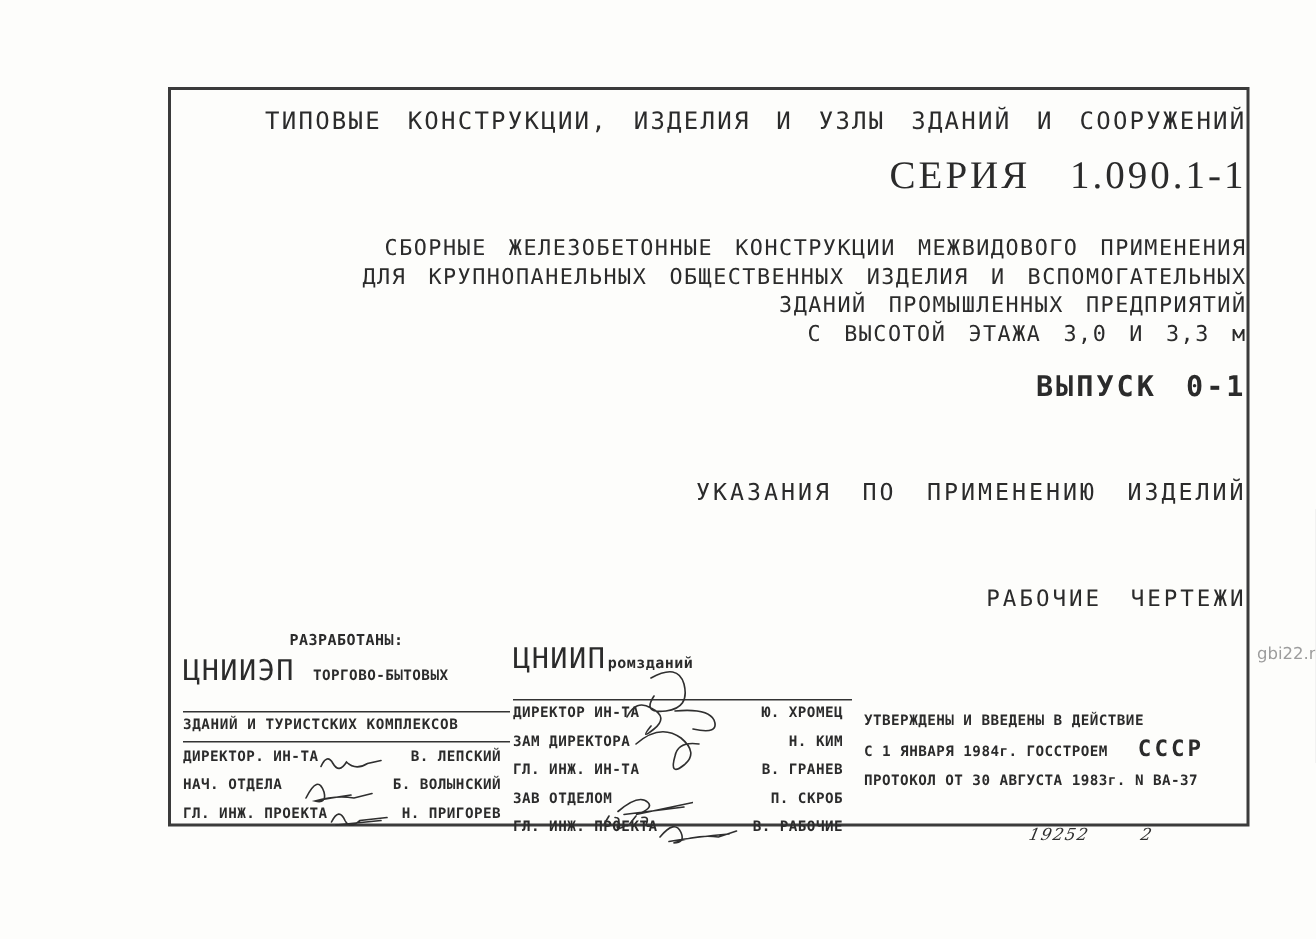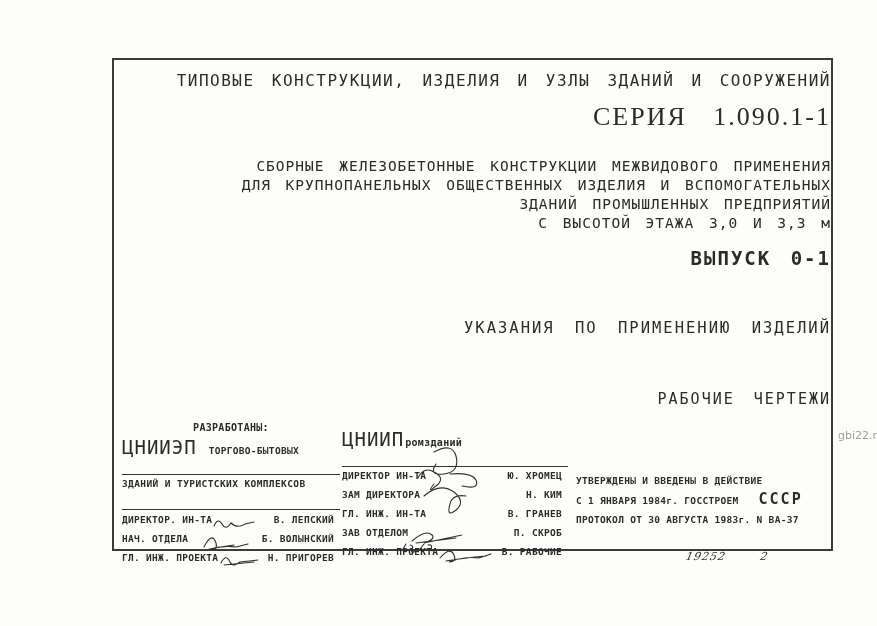--- a/index.html
+++ b/index.html
@@ -24,21 +24,21 @@
   .col{position:absolute;font-size:9.5px;font-weight:bold;letter-spacing:.3px;}
   .col-left{left:8px;top:362px;width:218px;}
   .col-mid{left:228px;top:368px;width:226px;}
   .col-right{left:462px;top:411px;width:252px;line-height:19px;}
 
   .dev-heading{text-align:center;width:190px;margin:0 auto 3px auto;font-size:10px;}
   .org-head{position:relative;border-bottom:1.5px solid #333;padding-bottom:16px;margin-bottom:3px;white-space:nowrap;}
   .org-big{font-size:19px;font-weight:normal;letter-spacing:1px;}
   .org-small{font-size:9.5px;font-weight:bold;margin-left:6px;}
   .org-small-lc{font-size:10px;font-weight:bold;margin-left:1px;}
-  .org-line2{border-bottom:1.5px solid #333;padding-bottom:20px;margin-bottom:4px;letter-spacing:.4px;}
+  .org-line2{border-bottom:1.5px solid #333;padding-bottom:5px;margin-bottom:4px;letter-spacing:.4px;}
   .sig-row{position:relative;height:19px;display:flex;}
   .sig-row .role{white-space:nowrap;}
   .sig-row .name{position:absolute;right:6px;white-space:nowrap;}
   .sig-row svg{position:absolute;top:0px;}
   .scribble-big{position:absolute;left:62px;top:16px;pointer-events:none;}
   .scribble-date{position:absolute;left:58px;top:113px;}
   .approval-line2-em{font-size:15px;letter-spacing:2px;margin-left:14px;}
 
   .watermark{
     position:absolute;left:838px;top:429px;font-family:"DejaVu Sans",sans-serif;

